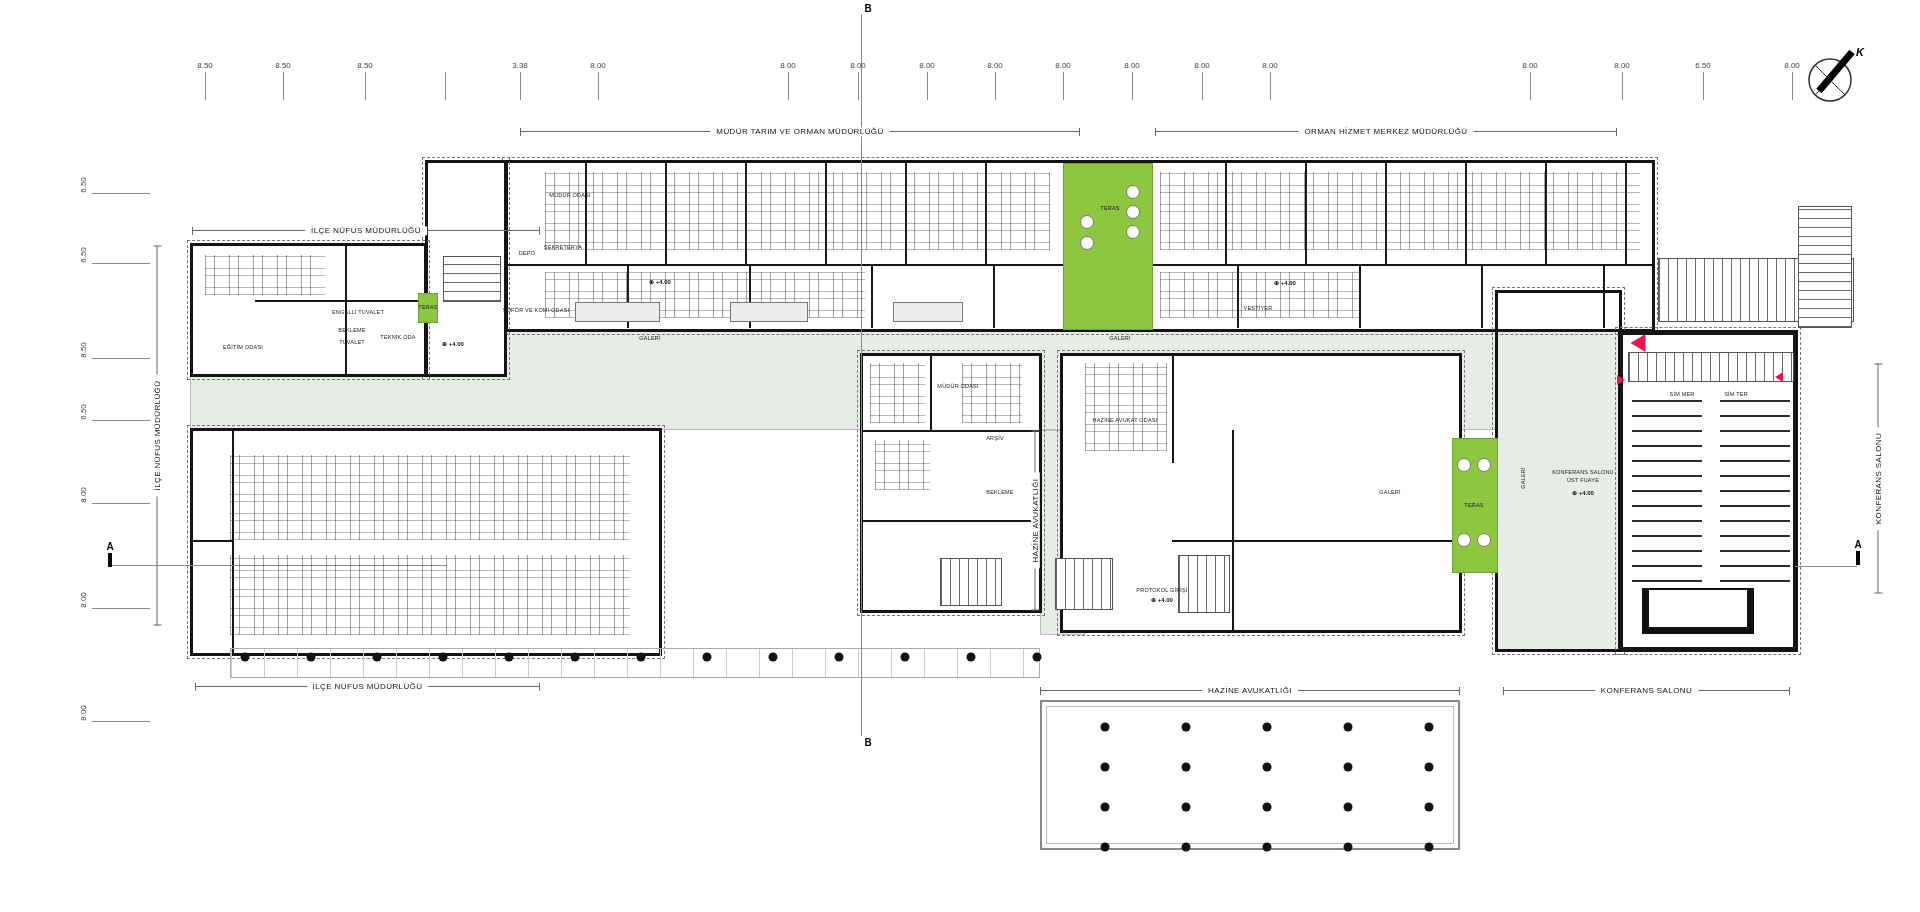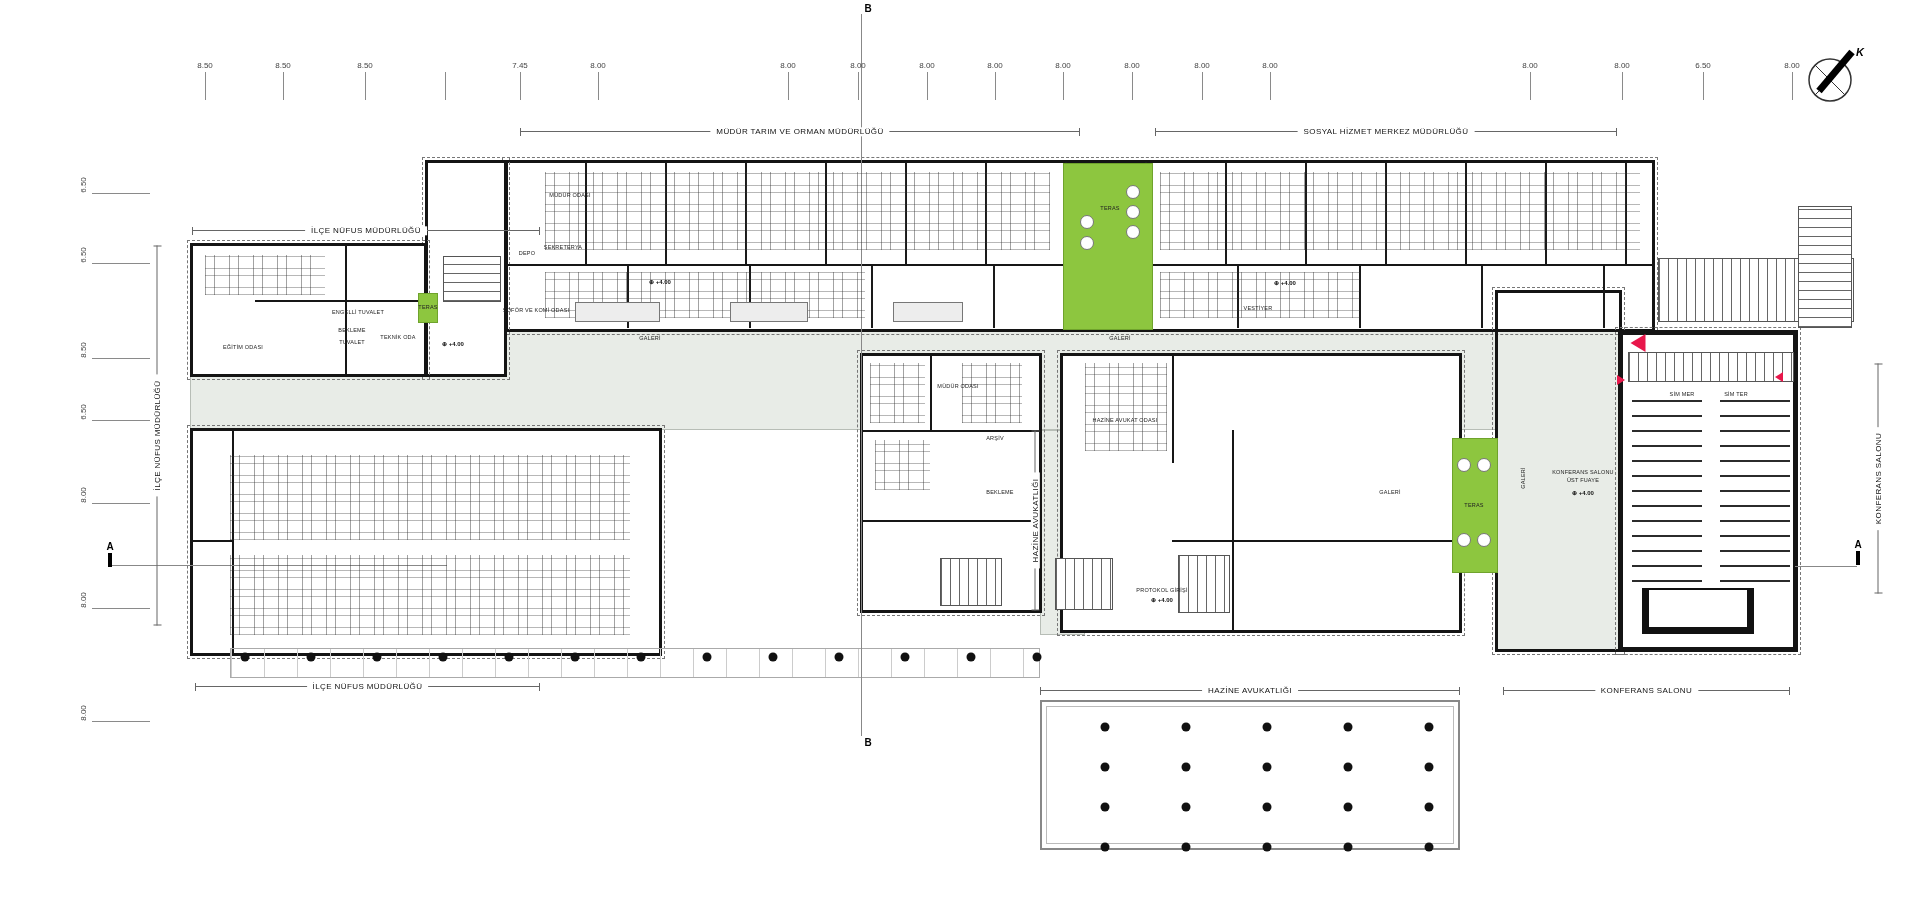--- a/index.html
+++ b/index.html
@@ -177,21 +177,21 @@
       <div class="roomlab" style="left: 428px; top: 307px;">TERAS</div>
       <div class="roomlab" style="left: 1474px; top: 505px;">TERAS</div>
       <div class="tickv" style="left: 205px; top: 72px; height: 28px;"></div>
       <div class="dimlab" style="left: 205px; top: 70px;">8.50</div>
       <div class="tickv" style="left: 283px; top: 72px; height: 28px;"></div>
       <div class="dimlab" style="left: 283px; top: 70px;">8.50</div>
       <div class="tickv" style="left: 365px; top: 72px; height: 28px;"></div>
       <div class="dimlab" style="left: 365px; top: 70px;">8.50</div>
       <div class="tickv" style="left: 445px; top: 72px; height: 28px;"></div>
       <div class="tickv" style="left: 520px; top: 72px; height: 28px;"></div>
-      <div class="dimlab" style="left: 520px; top: 70px;">7.45</div>
+      <div class="dimlab" style="left: 520px; top: 70px;">3.38</div>
       <div class="tickv" style="left: 598px; top: 72px; height: 28px;"></div>
       <div class="dimlab" style="left: 598px; top: 70px;">8.00</div>
       <div class="tickv" style="left: 788px; top: 72px; height: 28px;"></div>
       <div class="dimlab" style="left: 788px; top: 70px;">8.00</div>
       <div class="tickv" style="left: 858px; top: 72px; height: 28px;"></div>
       <div class="dimlab" style="left: 858px; top: 70px;">8.00</div>
       <div class="tickv" style="left: 927px; top: 72px; height: 28px;"></div>
       <div class="dimlab" style="left: 927px; top: 70px;">8.00</div>
       <div class="tickv" style="left: 995px; top: 72px; height: 28px;"></div>
       <div class="dimlab" style="left: 995px; top: 70px;">8.00</div>
@@ -222,21 +222,21 @@
       <div class="tickh" style="left: 92px; top: 503px; width: 58px;"></div>
       <div class="dimlab vert" style="left: 83px; top: 495px;">8.00</div>
       <div class="tickh" style="left: 92px; top: 608px; width: 58px;"></div>
       <div class="dimlab vert" style="left: 83px; top: 600px;">8.00</div>
       <div class="tickh" style="left: 92px; top: 721px; width: 58px;"></div>
       <div class="dimlab vert" style="left: 83px; top: 713px;">8.00</div>
       <div class="dept" style="left: 520px; top: 131px; width: 560px;">
         <span>MÜDÜR TARIM VE ORMAN MÜDÜRLÜĞÜ</span>
       </div>
       <div class="dept" style="left: 1155px; top: 131px; width: 462px;">
-        <span>SOSYAL HİZMET MERKEZ MÜDÜRLÜĞÜ</span>
+        <span>ORMAN HİZMET MERKEZ MÜDÜRLÜĞÜ</span>
       </div>
       <div class="dept" style="left: 192px; top: 230px; width: 348px;">
         <span>İLÇE NÜFUS MÜDÜRLÜĞÜ</span>
       </div>
       <div class="dept" style="left: 195px; top: 686px; width: 345px;">
         <span>İLÇE NÜFUS MÜDÜRLÜĞÜ</span>
       </div>
       <div class="dept" style="left: 1040px; top: 690px; width: 420px;">
         <span>HAZİNE AVUKATLIĞI</span>
       </div>

